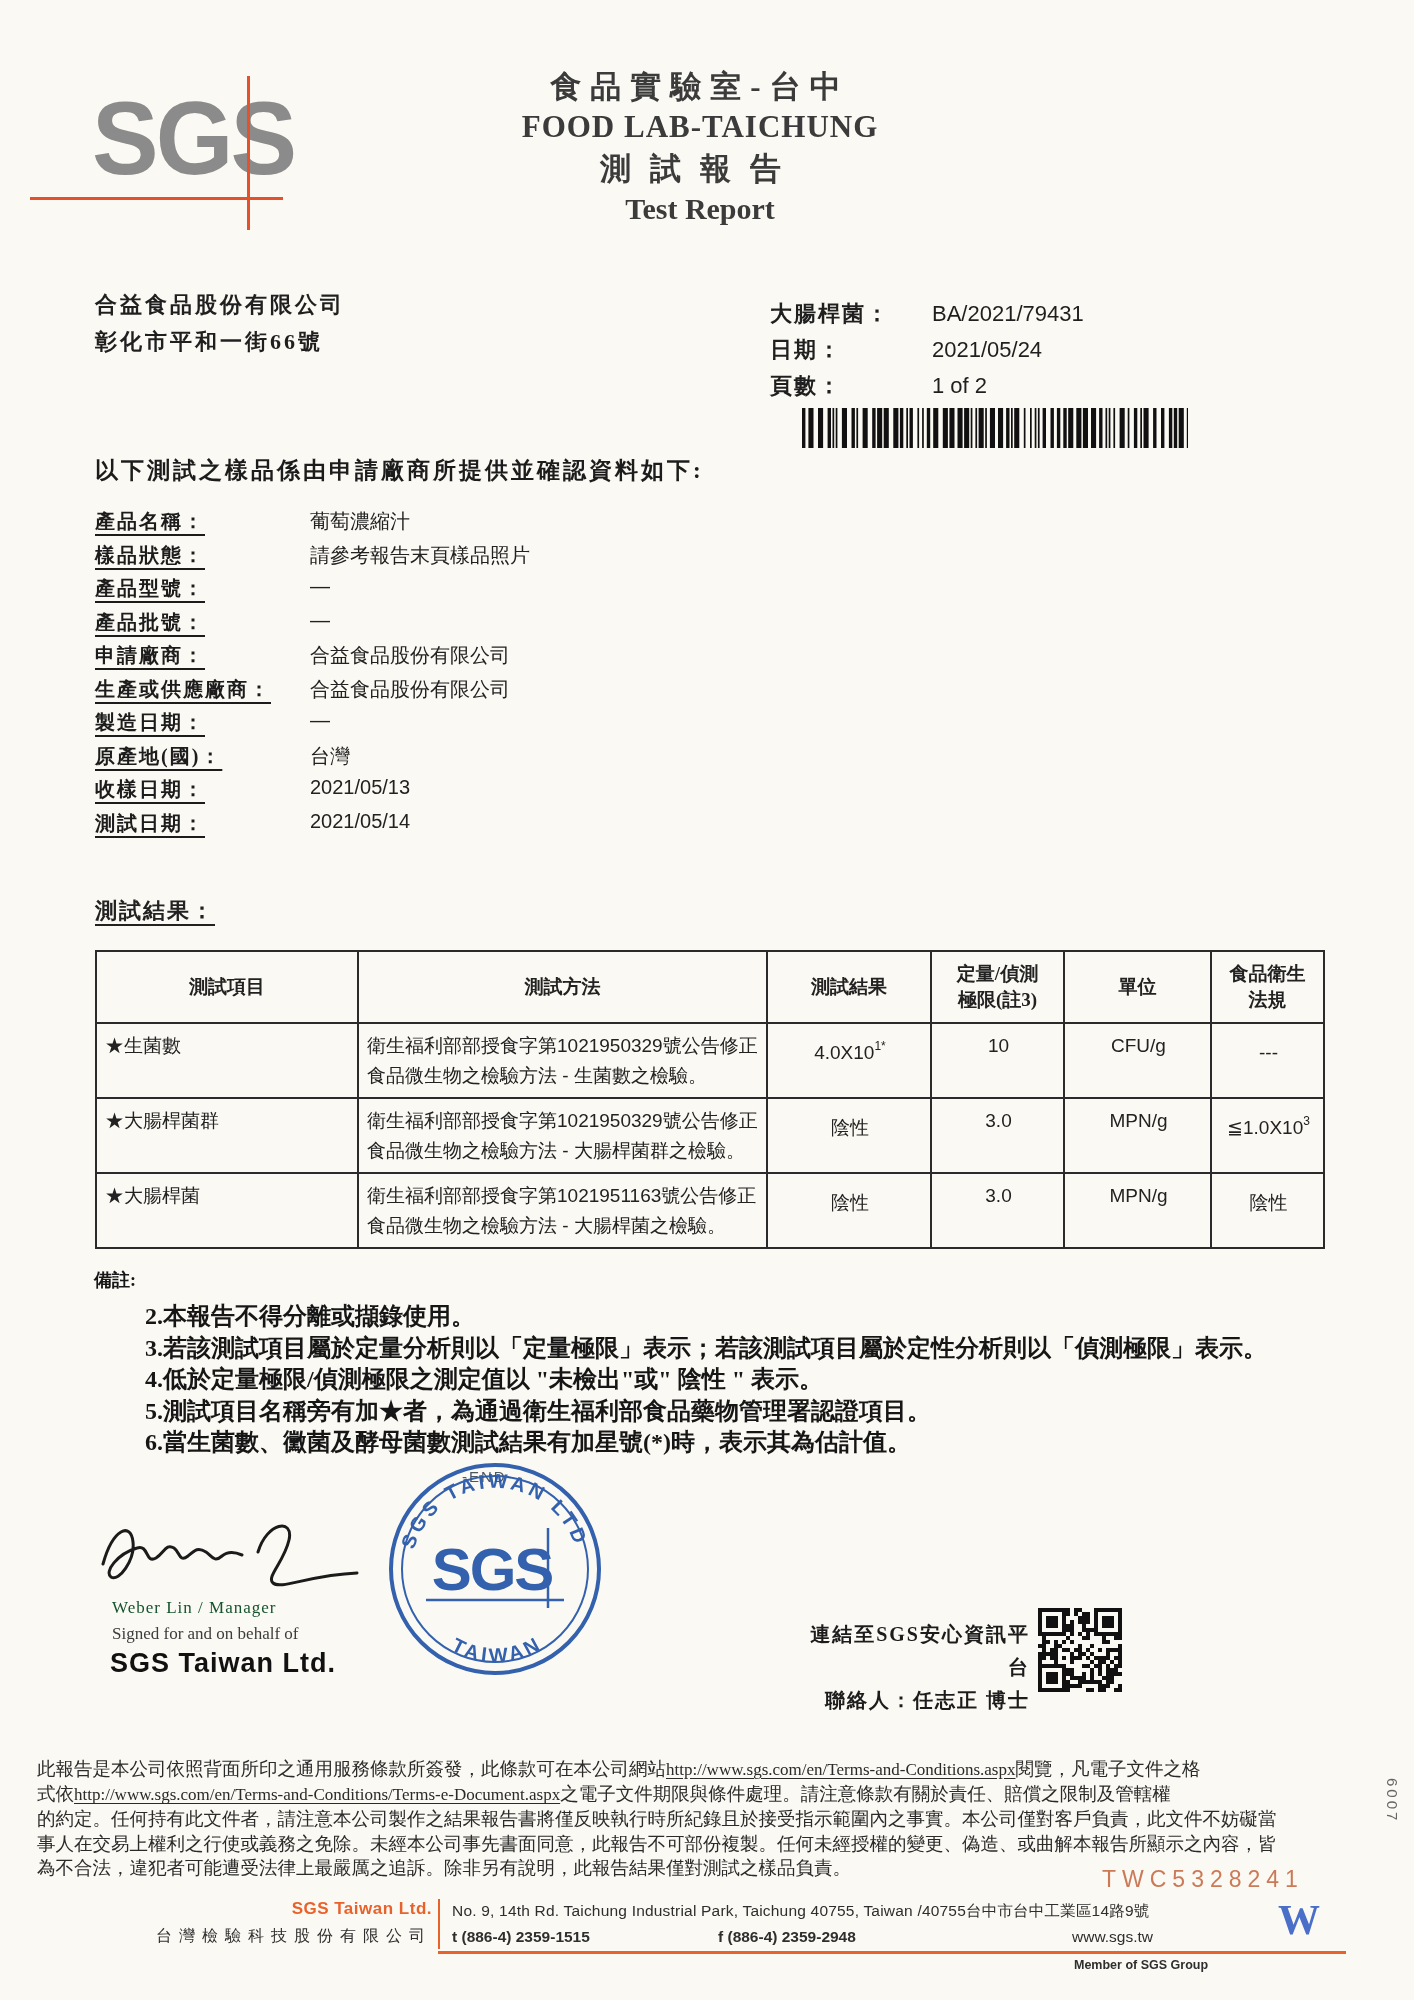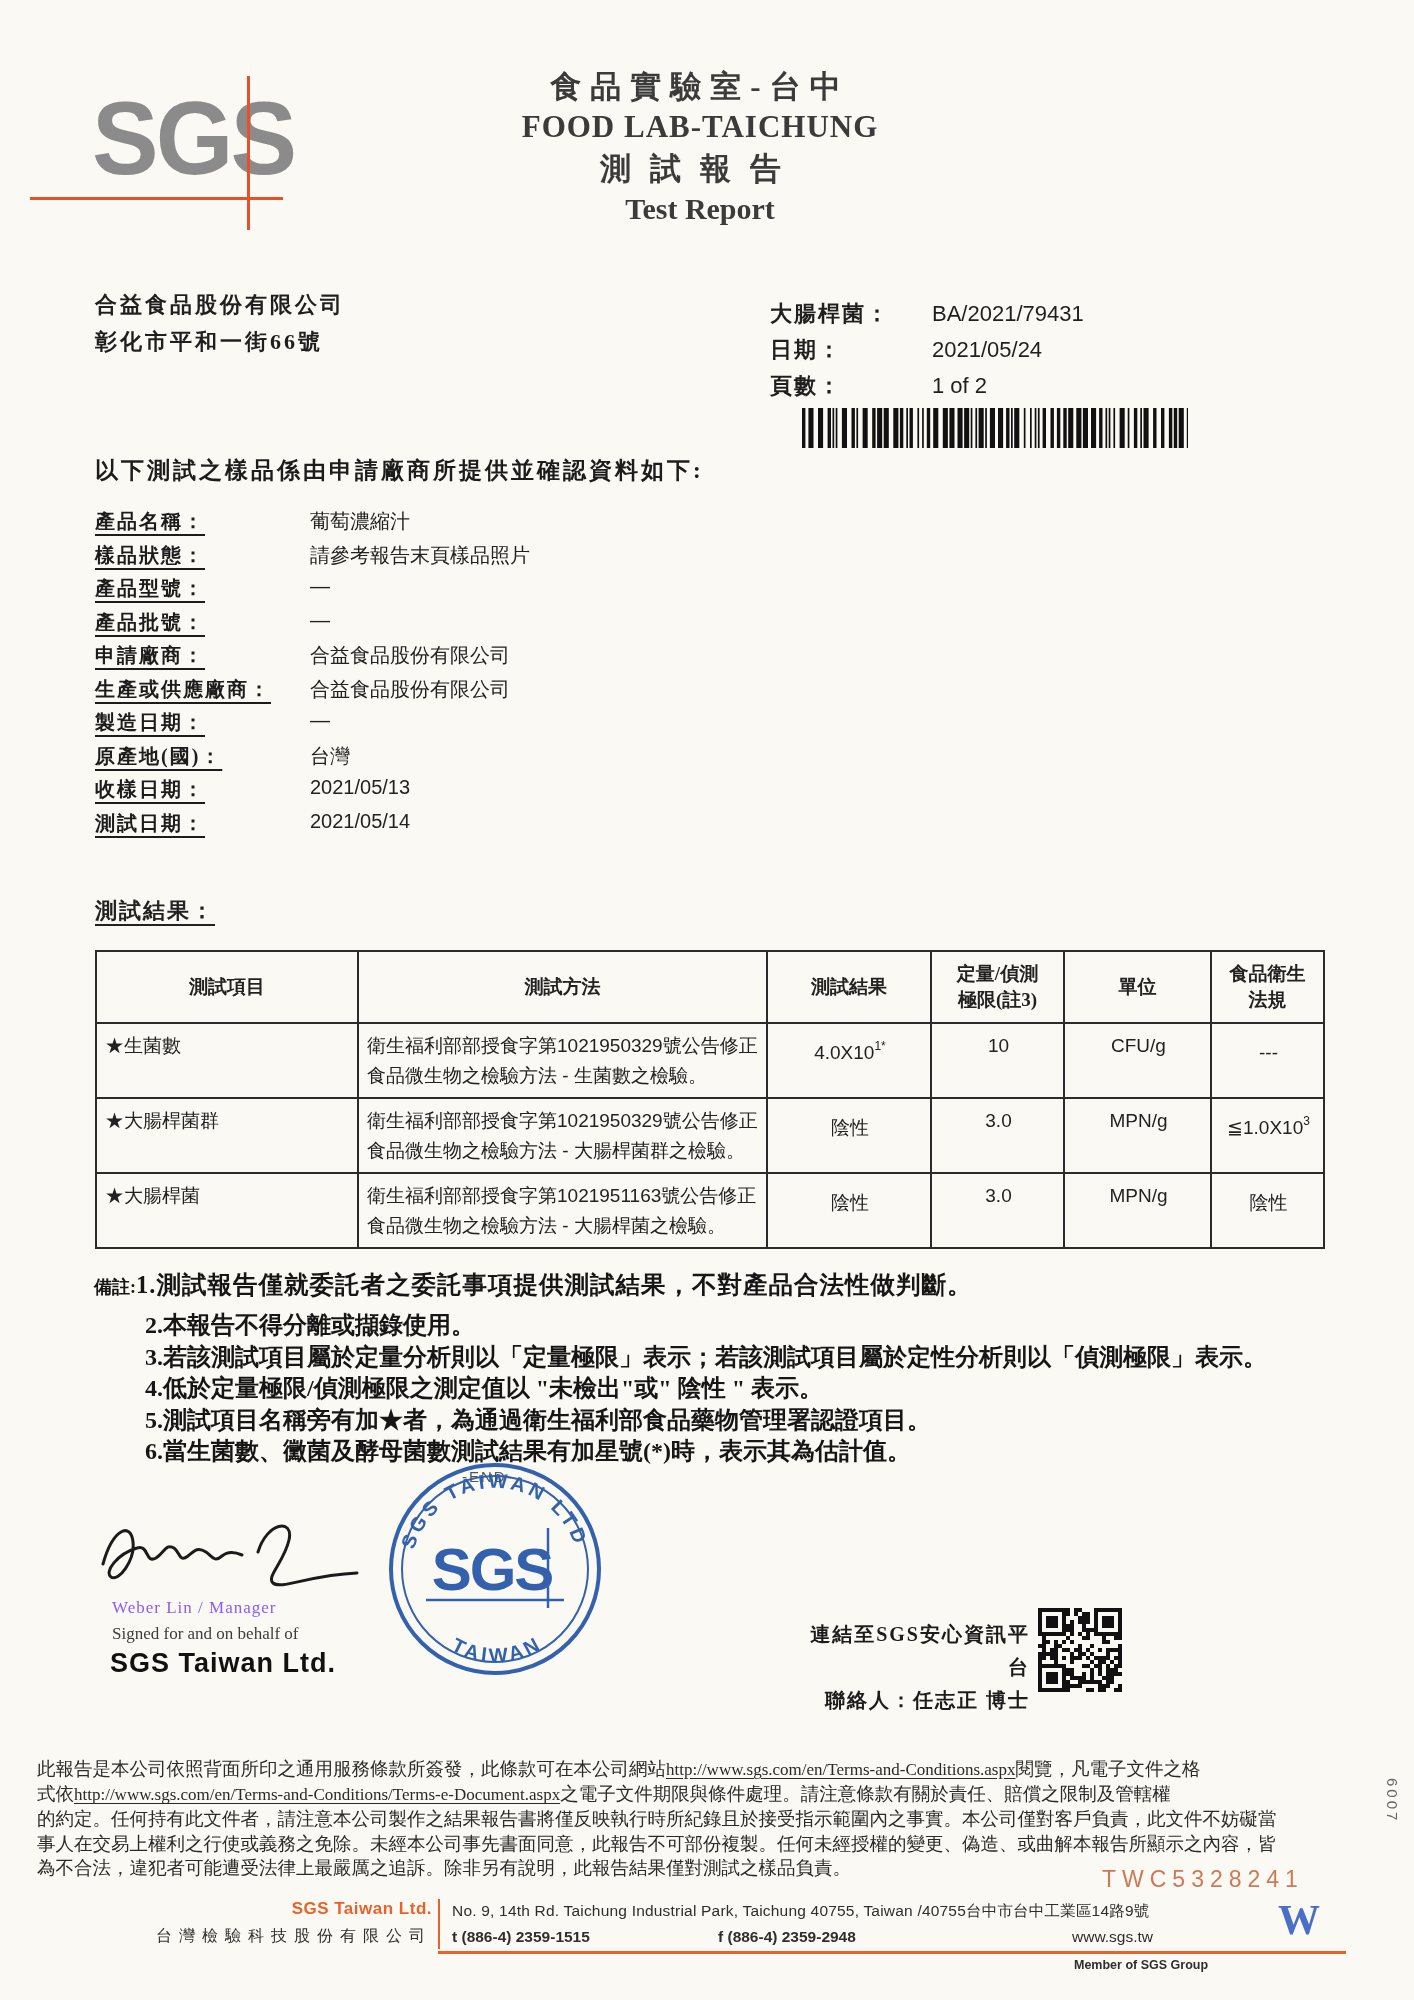--- a/index.html
+++ b/index.html
@@ -48,21 +48,21 @@
   sup.sm{font-size:12px;vertical-align:9px;}
   
   .notes{position:absolute;left:58px;top:1268px;width:1320px;font-family:"Liberation Serif",serif;color:#161616;}
   .note-first{display:flex;align-items:baseline;margin-bottom:9px;}
   .notes-label{font-size:18px;font-weight:600;flex:0 0 auto;margin-left:36px;}
   .note-big{font-size:24.5px;font-weight:600;letter-spacing:1px;}
   .note{margin-left:87px;font-size:24px;line-height:31.5px;font-weight:600;}
   
   #sig-svg{position:absolute;left:95px;top:1502px;}
   .sig-name{position:absolute;left:112px;top:1598px;font-family:"Liberation Serif",serif;
-            font-size:17px;color:#8b5cf6;letter-spacing:1px;}
+            font-size:17px;color:#14532d;letter-spacing:1px;}
   .sig-for{position:absolute;left:112px;top:1624px;font-family:"Liberation Serif",serif;
            font-size:17px;color:#3c3c3c;}
   .sig-co{position:absolute;left:110px;top:1648px;font-size:27px;font-weight:bold;letter-spacing:1px;color:#111;}
   .end-label{position:absolute;left:462px;top:1468px;font-size:15px;color:#4c5660;letter-spacing:2px;z-index:1;}
   #stamp-svg{position:absolute;left:386px;top:1460px;z-index:2;opacity:.93;}
   .stamp-arc{font-family:"Liberation Sans",sans-serif;font-weight:bold;font-size:20px;
              fill:#2556a8;letter-spacing:3.5px;}
   .stamp-center{font-family:"Liberation Sans",sans-serif;font-weight:bold;font-size:60px;
                 fill:#2556a8;letter-spacing:-2px;}
   
@@ -296,21 +296,20 @@
         <td class="c">3.0</td>
         <td class="c">MPN/g</td>
         <td class="c"><span>陰性</span><sup class="sm"></sup></td>
       </tr>
     </tbody>
   </table>
 
   <div class="notes">
     <div class="note-first">
       <span class="notes-label">備註:</span>
-      <span class="note-big">1.測試報告僅就委託者之委託事項提供測試結果，不對產品合法性做判斷。</span>
     </div>
     <div class="note">2.本報告不得分離或擷錄使用。</div>
     <div class="note">3.若該測試項目屬於定量分析則以「定量極限」表示；若該測試項目屬於定性分析則以「偵測極限」表示。</div>
     <div class="note">4.低於定量極限/偵測極限之測定值以 "未檢出"或" 陰性 " 表示。</div>
     <div class="note">5.測試項目名稱旁有加★者，為通過衛生福利部食品藥物管理署認證項目。</div>
     <div class="note">6.當生菌數、黴菌及酵母菌數測試結果有加星號(*)時，表示其為估計值。</div>
   </div>
 
   <div class="end-label">-END-</div>
   <svg id="stamp-svg" width="218" height="218" viewBox="0 0 218 218">

